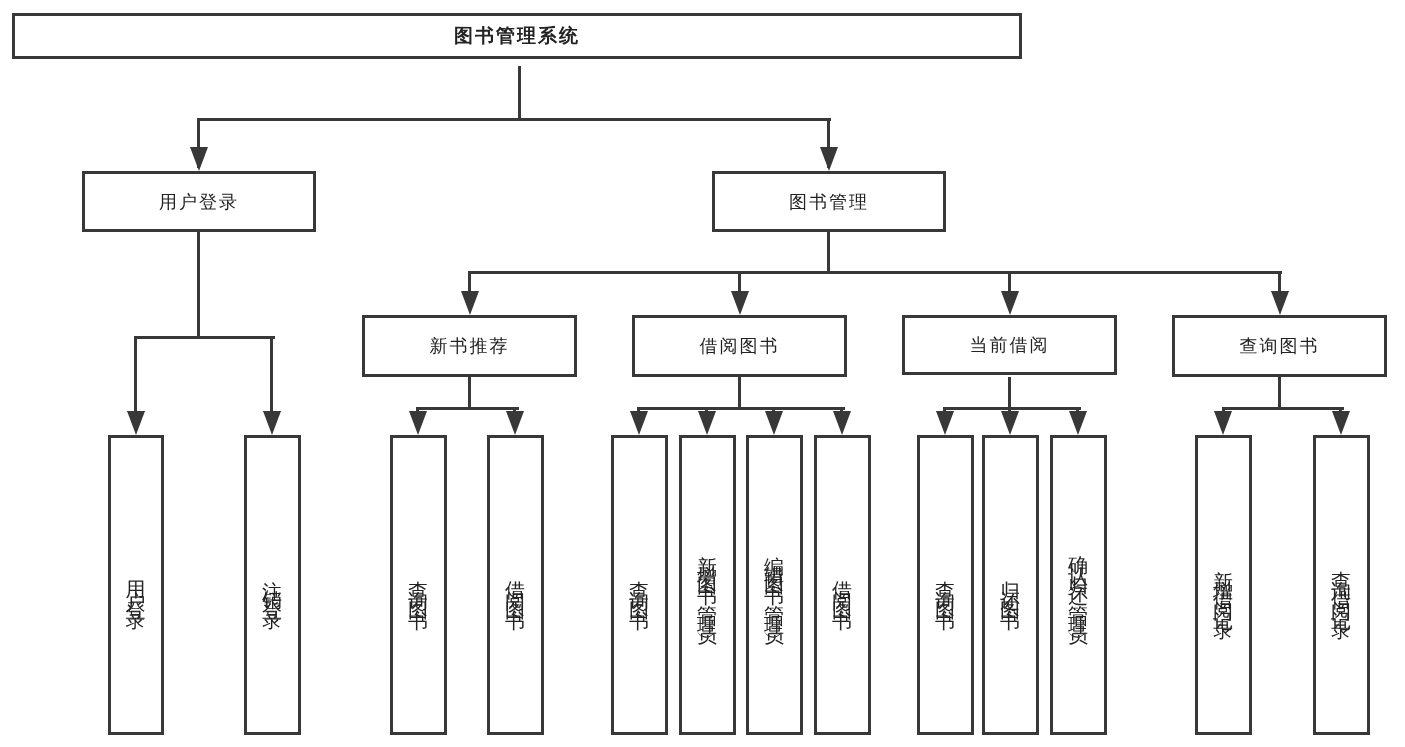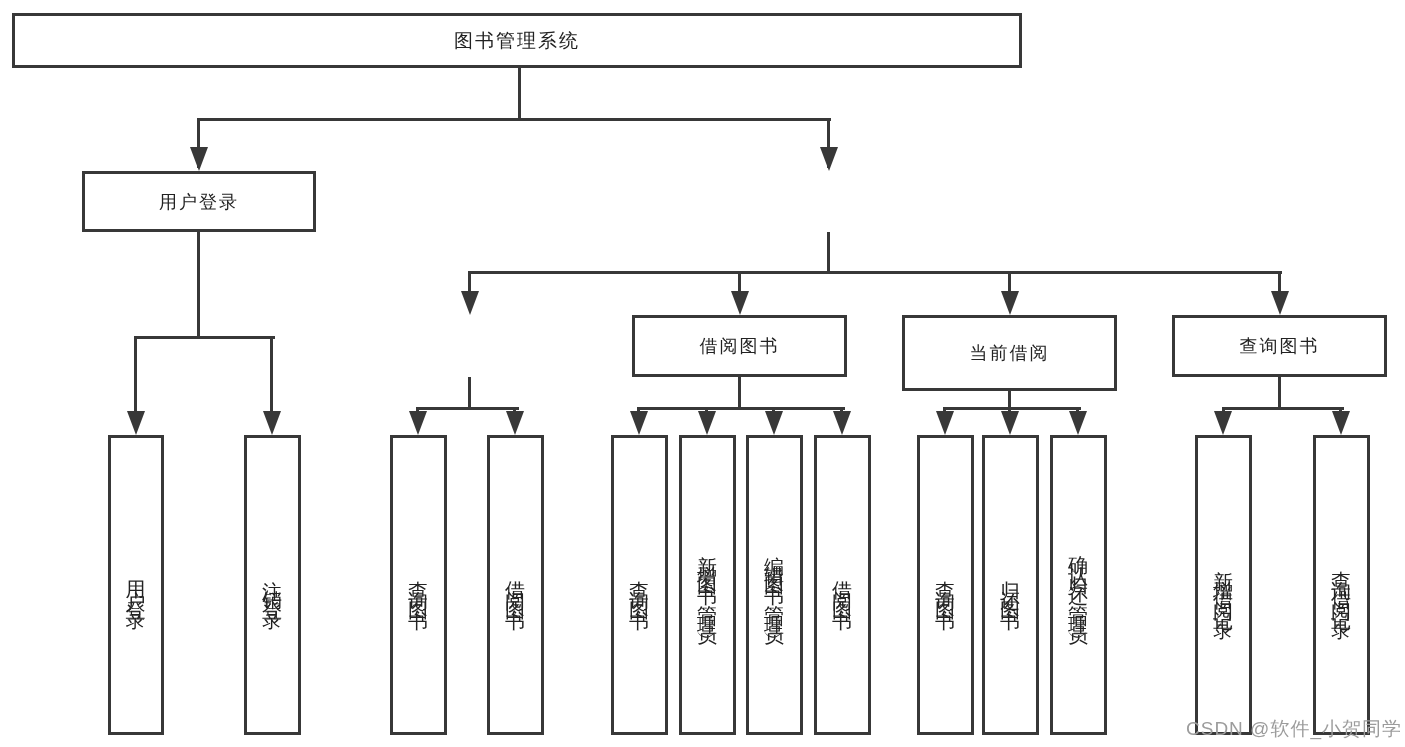--- a/index.html
+++ b/index.html
@@ -131,32 +131,38 @@
     <div class="arrow" style="left:1069px; top:411px;"></div>
 
     <div class="vline" style="left:1278px; top:377px; height:33px;"></div>
     <div class="hline" style="left:1222px; top:407px; width:122px;"></div>
     <div class="vline" style="left:1222px; top:407px; height:22px;"></div>
     <div class="vline" style="left:1339px; top:407px; height:22px;"></div>
     <div class="arrow" style="left:1214px; top:411px;"></div>
     <div class="arrow" style="left:1332px; top:411px;"></div>
   </div>
 
-  <div class="node" style="left:12px; top:13px; width:1010px; height:55px;">
+  <div class="node" style="left:12px; top:13px; width:1010px; height:46px;font-weight:bold;">
     <span class="root-label">图书管理系统</span>
   </div>
 
   <div class="node" style="left:82px; top:171px; width:234px; height:61px;">
     <span class="hlabel">用户登录</span>
   </div>
-
+  <div class="node" style="left:712px; top:171px; width:234px; height:61px;">
+    <span class="hlabel">图书管理</span>
+  </div>
+
+  <div class="node" style="left:362px; top:315px; width:215px; height:62px;">
+    <span class="hlabel">新书推荐</span>
+  </div>
   <div class="node" style="left:632px; top:315px; width:215px; height:62px;">
     <span class="hlabel">借阅图书</span>
   </div>
-  <div class="node" style="left:902px; top:315px; width:215px; height:76px;">
+  <div class="node" style="left:902px; top:315px; width:215px; height:60px;">
     <span class="hlabel">当前借阅</span>
   </div>
   <div class="node" style="left:1172px; top:315px; width:215px; height:62px;">
     <span class="hlabel">查询图书</span>
   </div>
 
   <div class="node leaf" style="left:108px; top:435px; width:56px; height:300px;">
     <span class="vlabel">用户登录</span>
   </div>
   <div class="node leaf" style="left:244px; top:435px; width:57px; height:300px;">
@@ -193,14 +199,13 @@
     <span class="vlabel">确认归还（管理员）</span>
   </div>
 
   <div class="node leaf" style="left:1195px; top:435px; width:57px; height:300px;">
     <span class="vlabel">新增借阅记录</span>
   </div>
   <div class="node leaf" style="left:1313px; top:435px; width:57px; height:300px;">
     <span class="vlabel">查询借阅记录</span>
   </div>
 
-  <div class="watermark">CSDN @软件_小贺同学</div>
 </div>
 
 </body></html>

